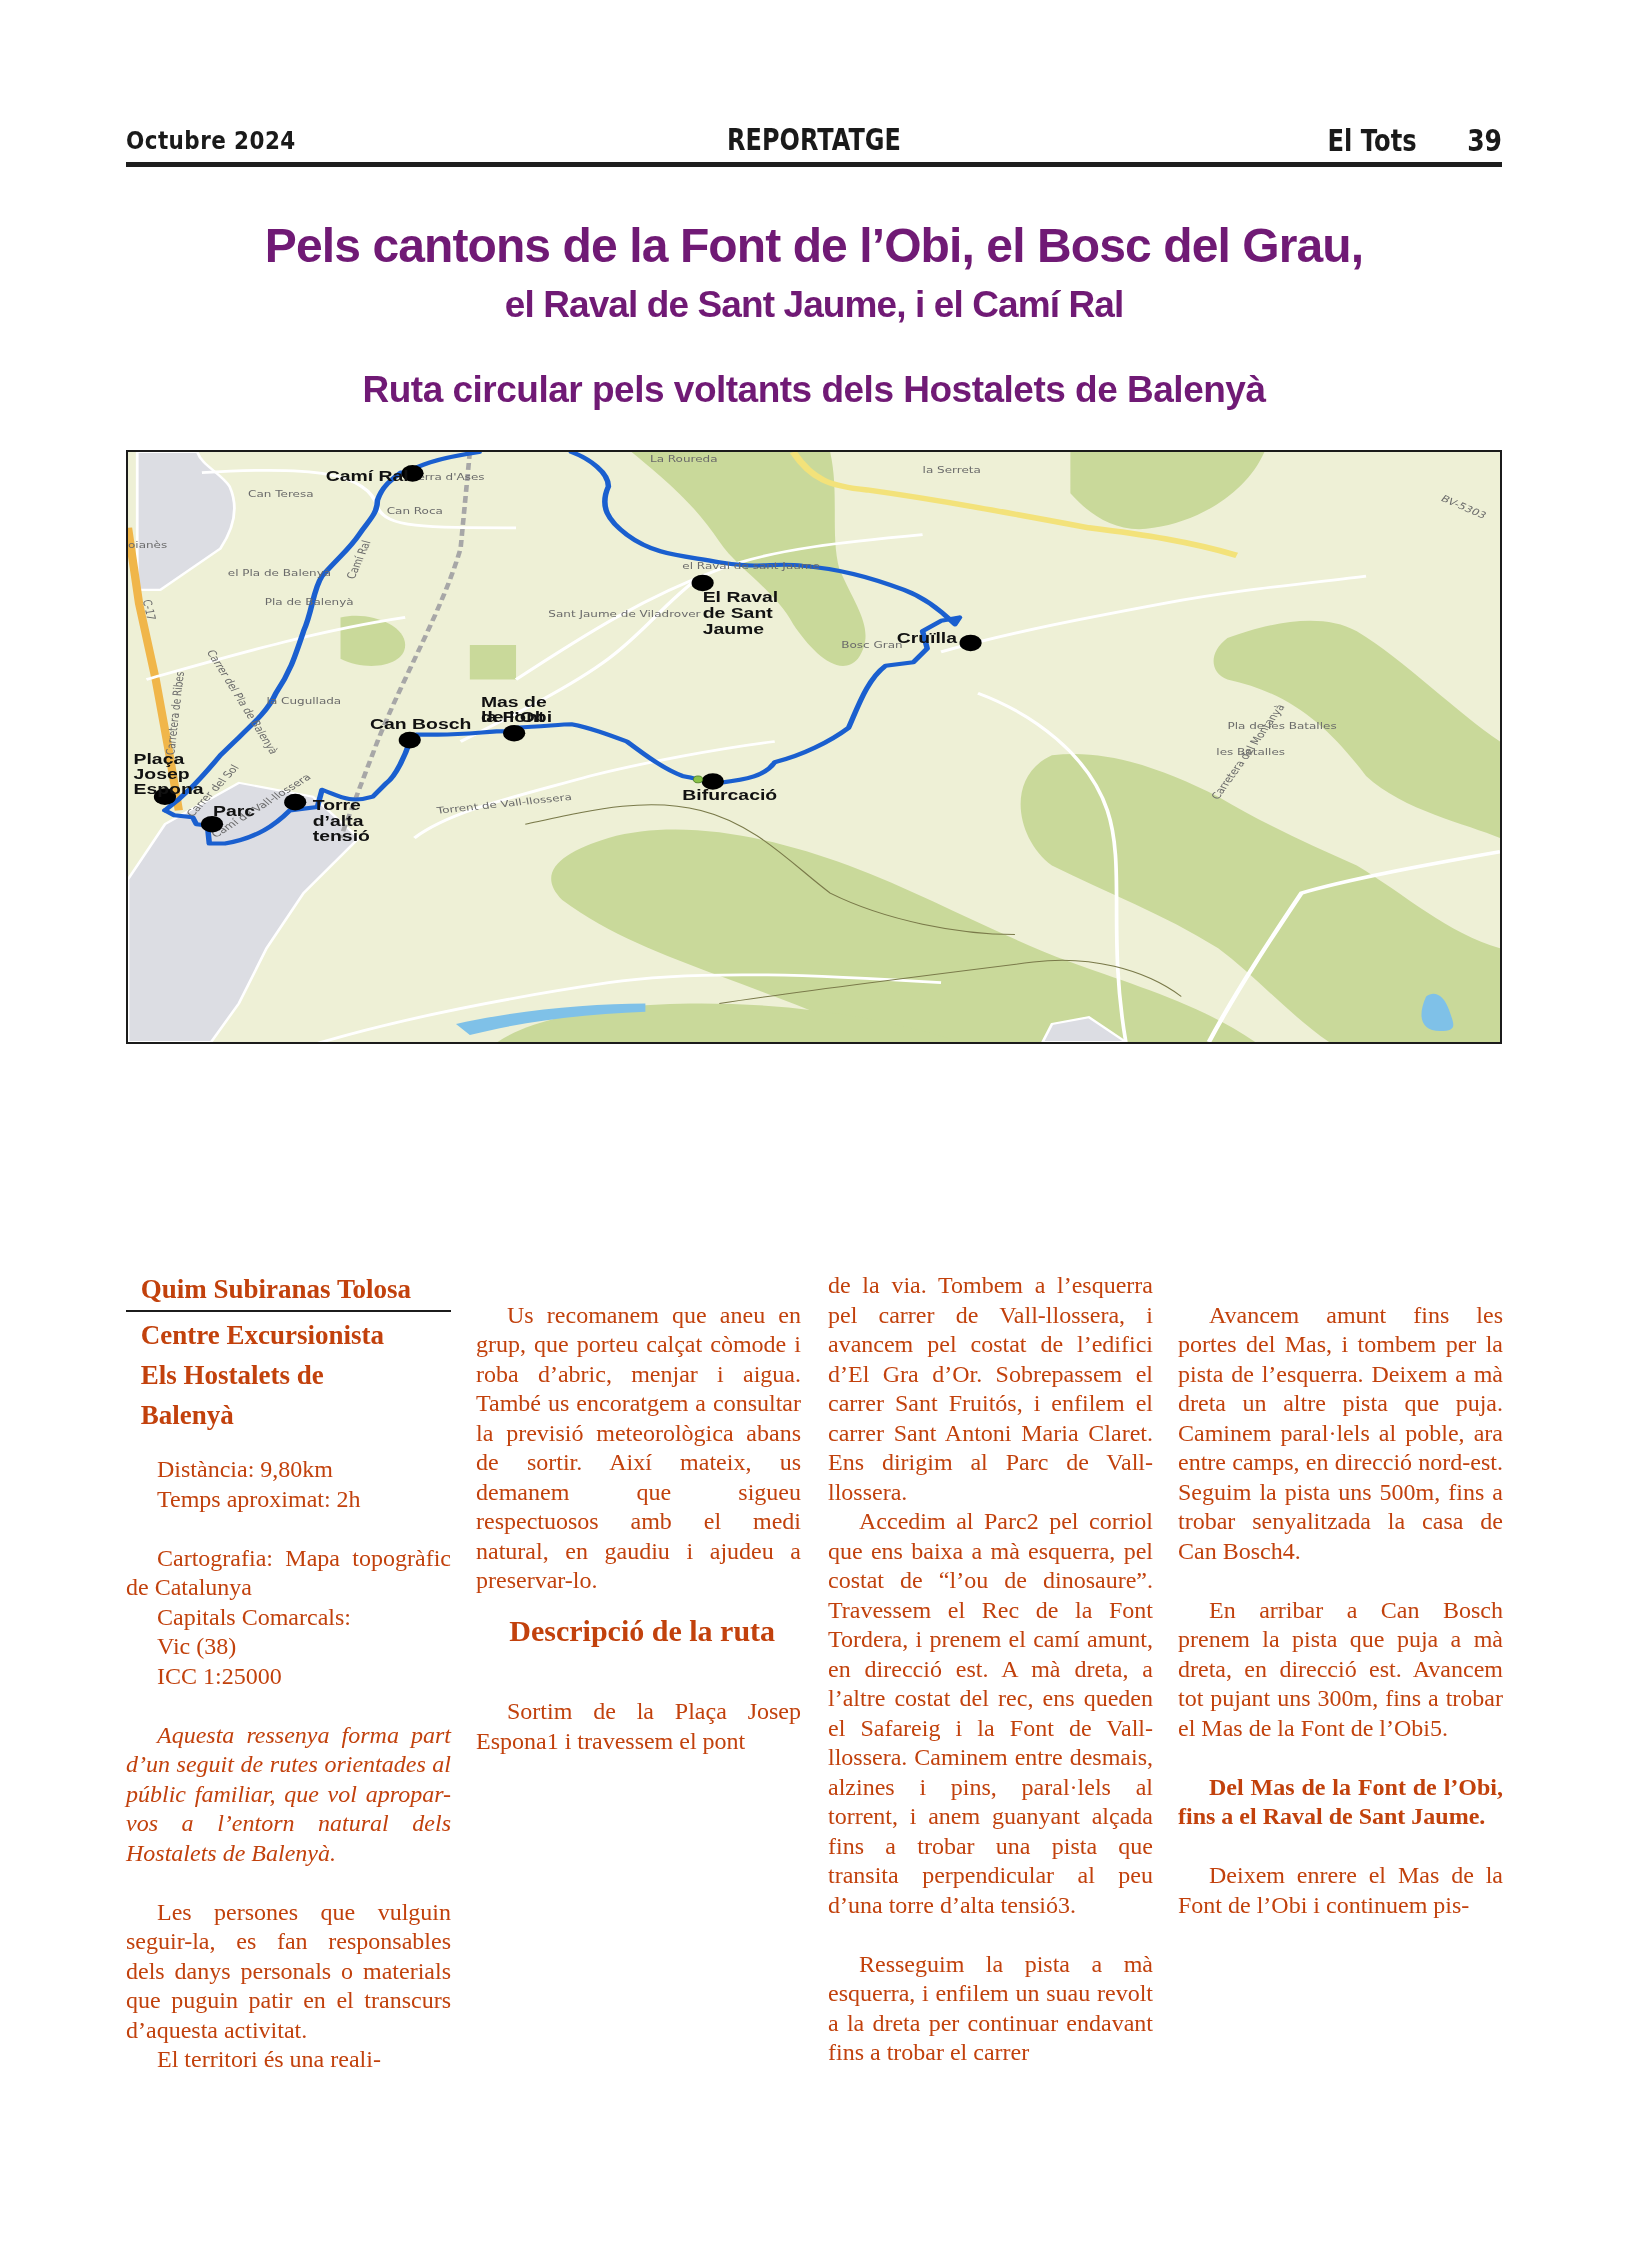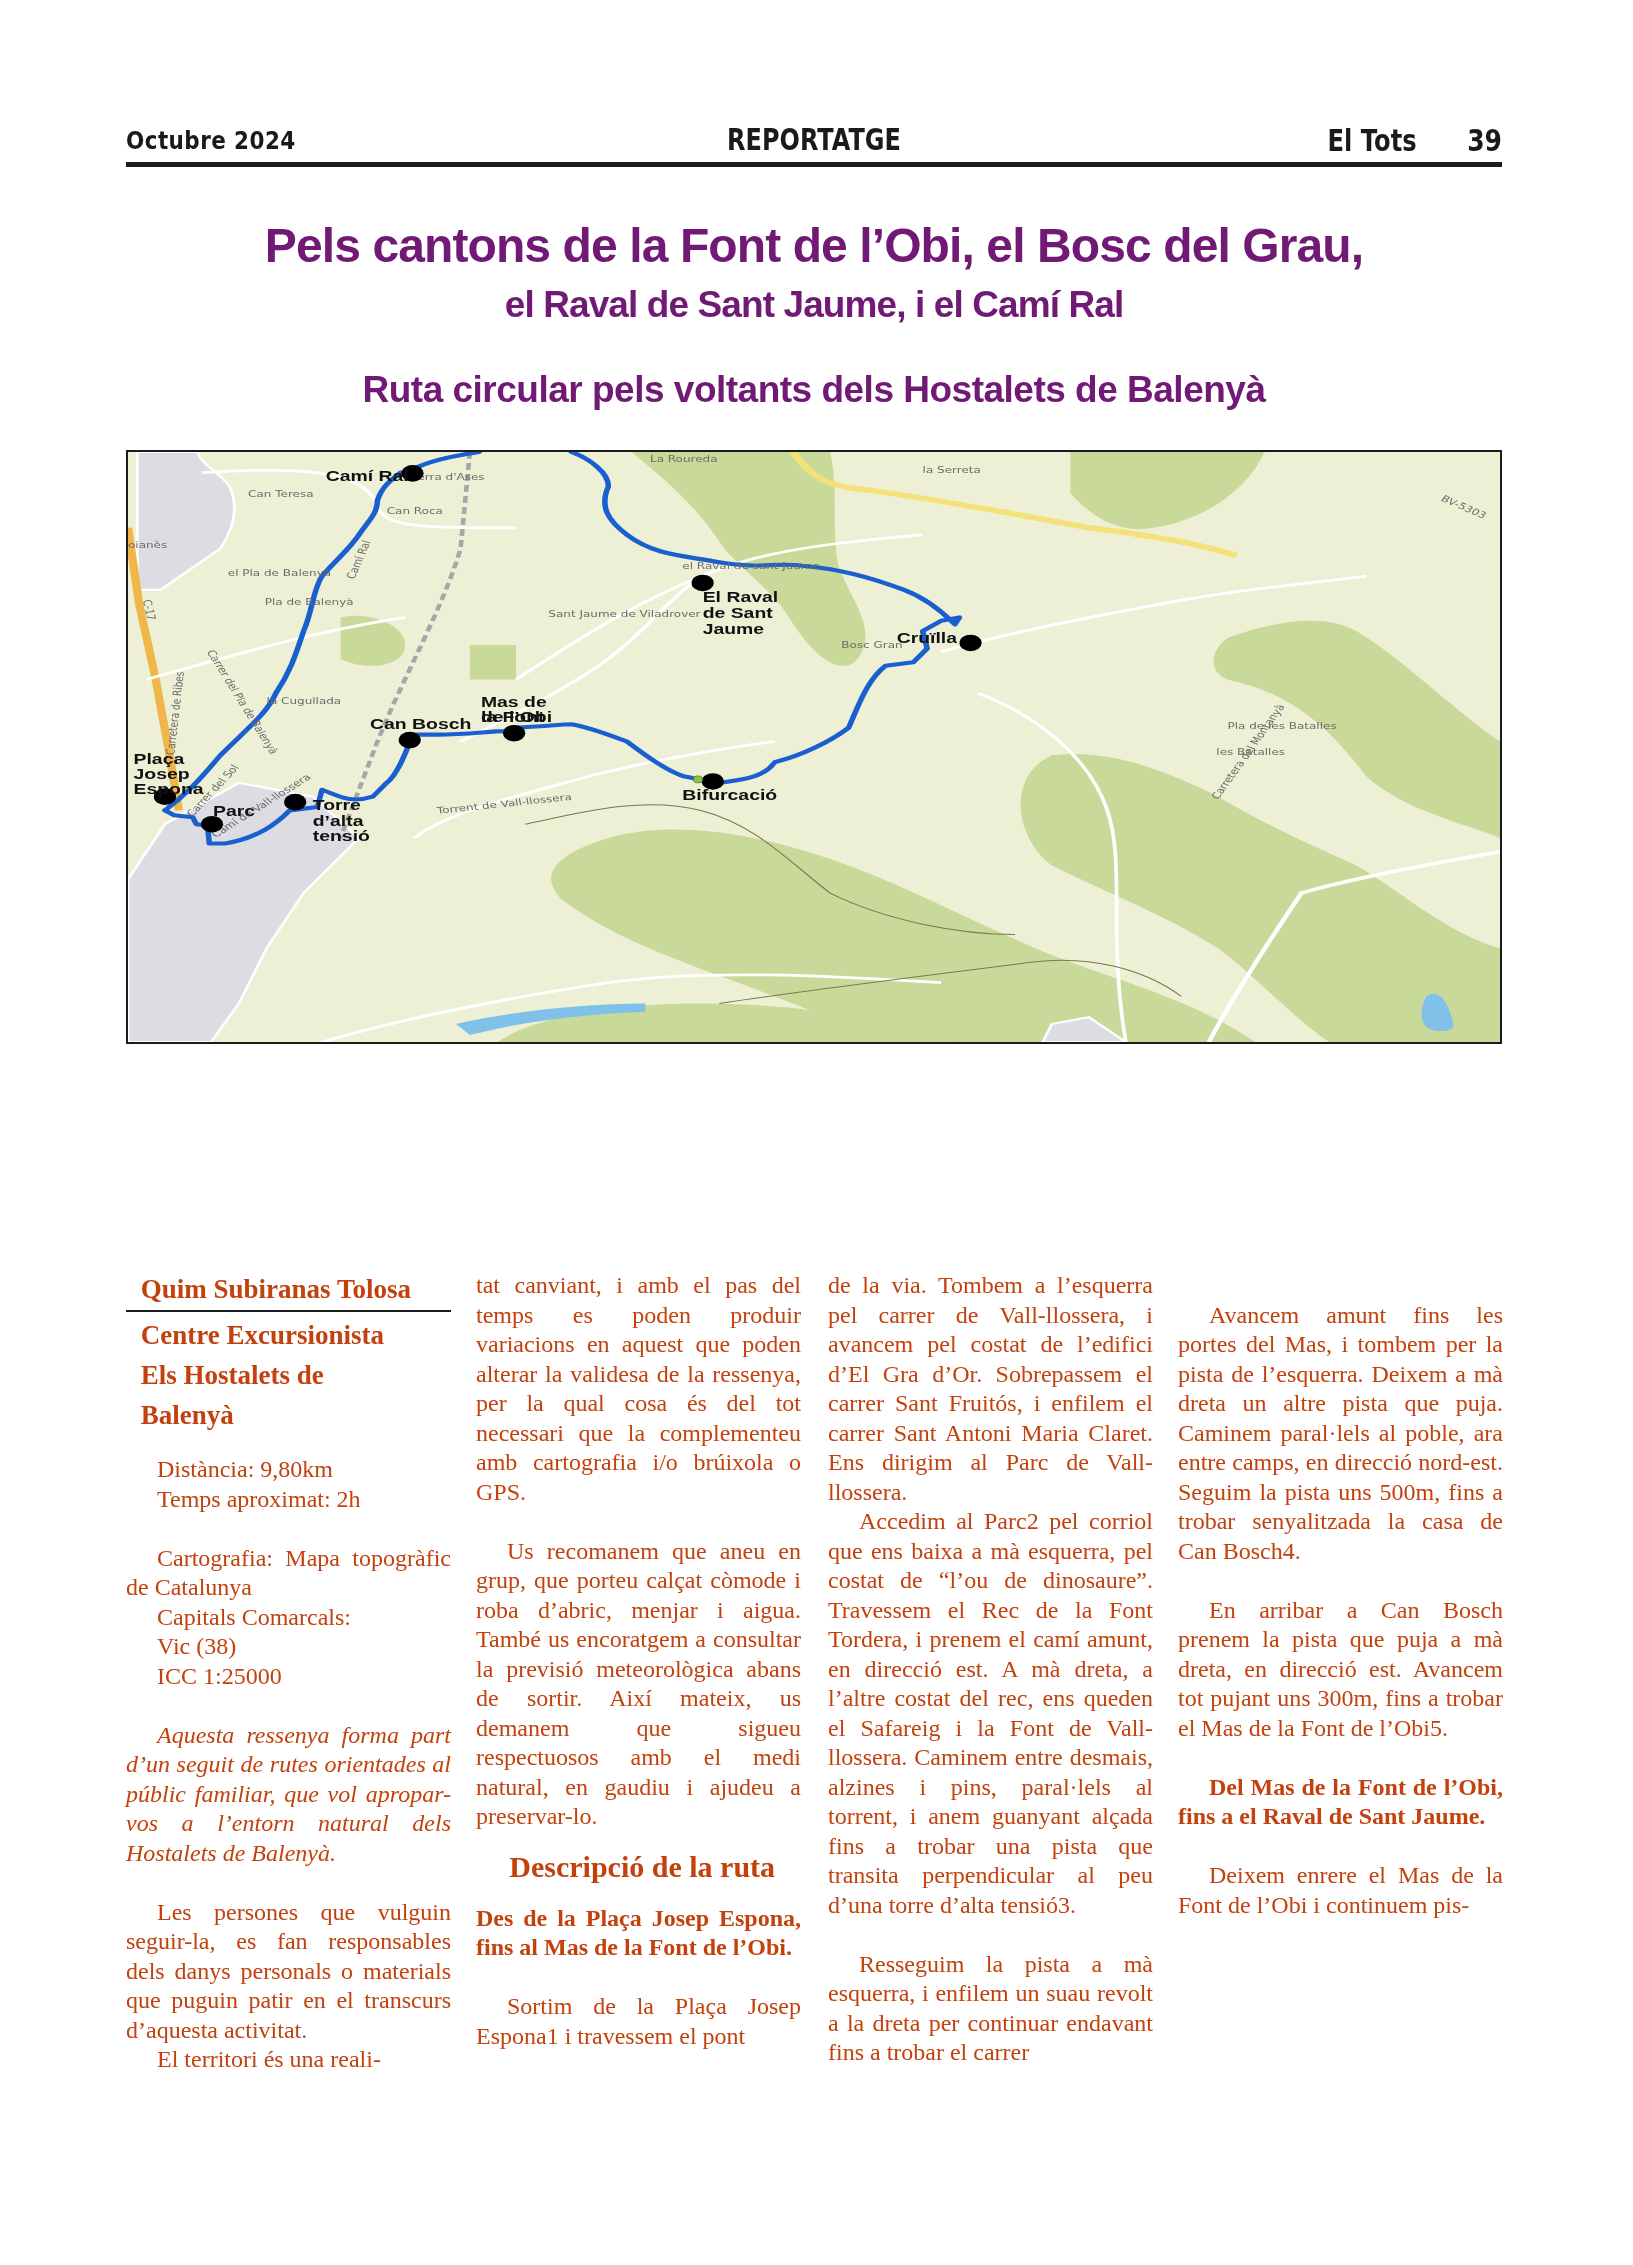--- a/index.html
+++ b/index.html
@@ -181,25 +181,23 @@
     <p>ICC 1:25000</p>
   </div>
   <div class="gap"></div>
   <p class="it">Aquesta ressenya forma part d’un seguit de rutes orientades al públic familiar, que vol apropar-vos a l’entorn natural dels Hostalets de Balenyà.</p>
   <div class="gap"></div>
   <p>Les persones que vulguin seguir-la, es fan responsables dels danys personals o materials que puguin patir en el transcurs d’aquesta activitat.</p>
   <p>El territori és una reali-</p>
 </div>
 
 <div class="col c2">
-  <p class="ni">tat canviant, i amb el pas del temps es poden produir variacions en aquest que poden alterar la validesa de la ressenya, per la qual cosa és del tot necessari que la complementeu amb cartografia i/o brúixola o GPS.</p>
   <div class="gap"></div>
   <p>Us recomanem que aneu en grup, que porteu calçat còmode i roba d’abric, menjar i aigua. També us encoratgem a consultar la previsió meteorològica abans de sortir. Així mateix, us demanem que sigueu respectuosos amb el medi natural, en gaudiu i ajudeu a preservar-lo.</p>
   <div class="h2" style="margin-top:16.6px">Descripció de la ruta</div>
-  <div class="h3">Des de la Plaça Josep Espona, fins al Mas de la Font de l’Obi.</div>
   <div class="gap"></div>
   <p>Sortim de la Plaça Josep Espona1 i travessem el pont</p>
 </div>
 
 <div class="col c3">
   <p class="ni">de la via. Tombem a l’esquerra pel carrer de Vall-llossera, i avancem pel costat de l’edifici d’El Gra d’Or. Sobrepassem el carrer Sant Fruitós, i enfilem el carrer Sant Antoni Maria Claret. Ens dirigim al Parc de Vall-llossera.</p>
   <p>Accedim al Parc2 pel corriol que ens baixa a mà esquerra, pel costat de “l’ou de dinosaure”. Travessem el Rec de la Font Tordera, i prenem el camí amunt, en direcció est. A mà dreta, a l’altre costat del rec, ens queden el Safareig i la Font de Vall-llossera. Caminem entre desmais, alzines i pins, paral·lels al torrent, i anem guanyant alçada fins a trobar una pista que transita perpendicular al peu d’una torre d’alta tensió3.</p>
   <div class="gap"></div>
   <p>Resseguim la pista a mà esquerra, i enfilem un suau revolt a la dreta per continuar endavant fins a trobar el carrer</p>
 </div>

